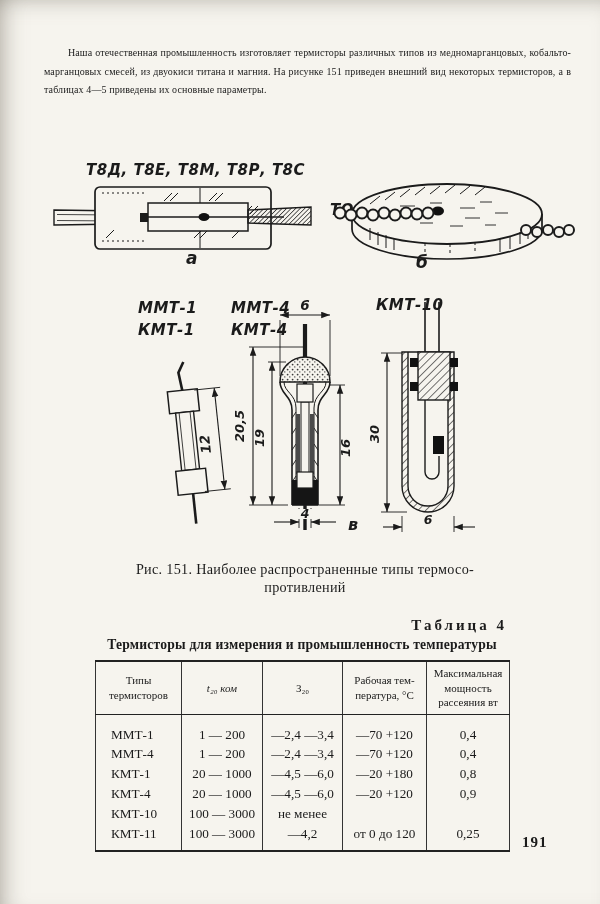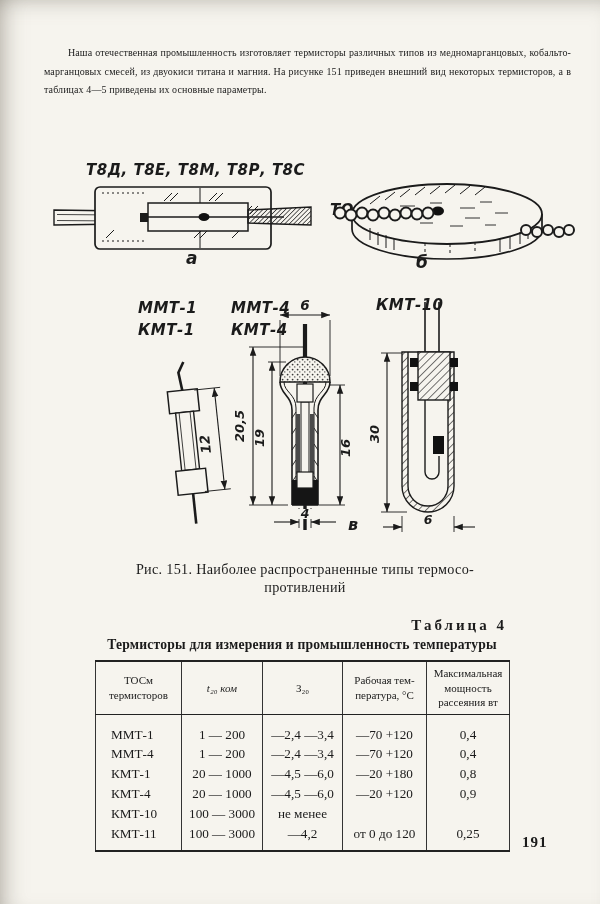--- a/index.html
+++ b/index.html
@@ -342,21 +342,21 @@
     <table>
       <colgroup>
         <col style="width:86px">
           <col style="width:81px">
           <col style="width:80px">
         <col style="width:84px">
           <col style="width:83px">
       </colgroup>
       <thead>
         <tr>
-          <th>ТОСм термисторов</th>
+          <th>Типы термисторов</th>
           <th class="ital">t₂₀ ком</th>
           <th>З₂₀</th>
           <th>Рабочая тем­пература, °С</th>
           <th>Максимальная мощность рассеяния вт</th>
         </tr>
       </thead>
       <tbody>
         <tr>
           <td>ММТ-1</td>
           <td>1 — 200</td>

